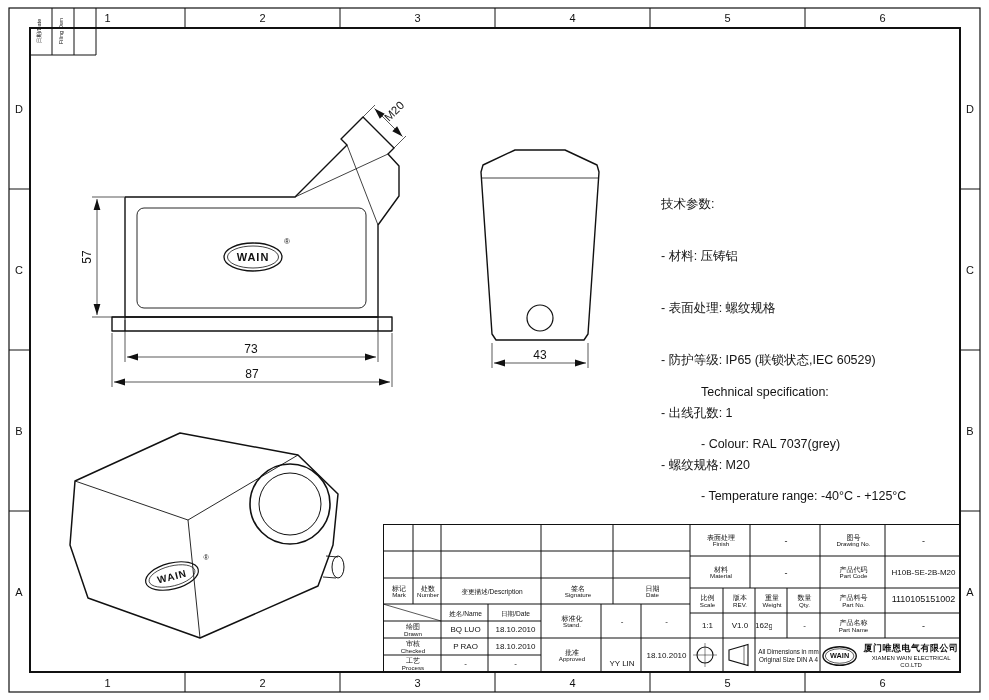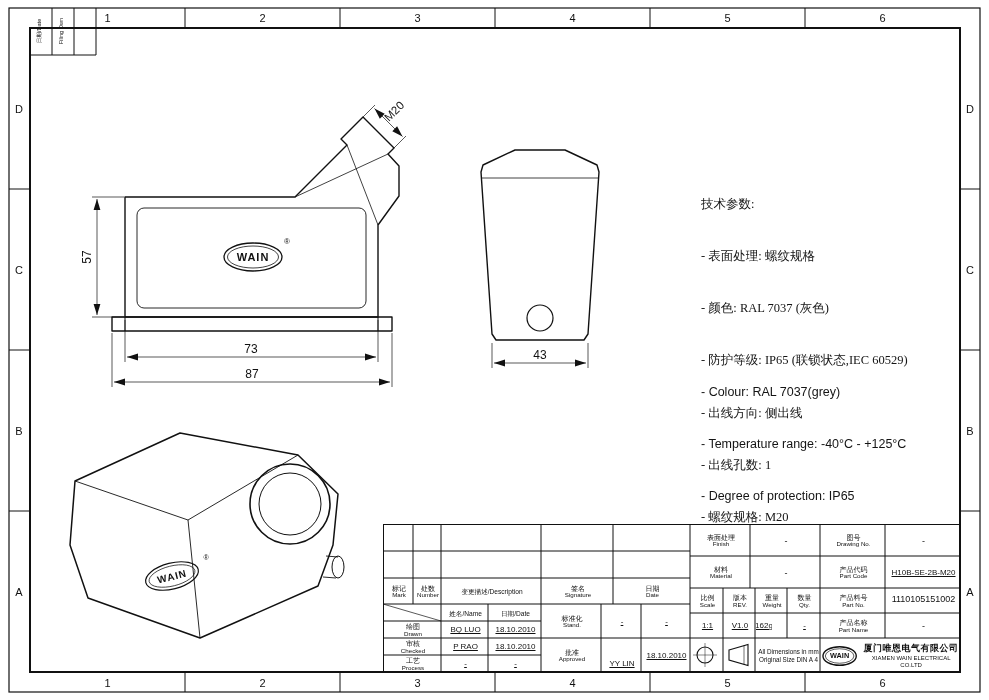--- a/index.html
+++ b/index.html
@@ -1,32 +1,32 @@
 <!DOCTYPE html>
 <html><head>
 <meta charset="utf-8">
 <style>
   *{margin:0;padding:0;box-sizing:border-box;}
   html,body{background:#ffffff;}
   body{font-family:"Liberation Sans","DejaVu Sans",sans-serif;color:#111;}
   .sheet{position:relative;width:989px;height:700px;background:#fff;overflow:hidden;}
   .layer{position:absolute;left:0;top:0;}
   .specs{position:absolute;white-space:pre;font-size:12.5px;line-height:17.4px;color:#141414;}
-  .specs-cn{left:701px;top:161px;font-family:Liberation Serif, serif;}
+  .specs-cn{left:661px;top:161px;}
   .specs-en{left:701px;top:349px;}
   .spec-indent{padding-left:12px;}
   .tblock{position:absolute;left:383px;top:524px;width:577px;height:148px;border:1.6px solid #111;background:#fff;}
   .tb-grid{position:absolute;left:-1px;top:-1px;}
   .tb{position:absolute;display:flex;flex-direction:column;align-items:center;justify-content:center;text-align:center;line-height:1.12;overflow:hidden;}
   .tb-row{flex-direction:row;gap:3px;}
   .cn{font-size:7px;}
   .en{font-size:6.2px;}
   .one{font-size:6.6px;}
   .val{font-size:9px;}
-  .val-s{font-size:8px;text-decoration:underline;}
+  .val-s{font-size:8px;}
   .note{font-size:6.3px;line-height:1.35;}
   .company-cn{font-size:9px;font-weight:bold;letter-spacing:0.5px;}
   .company-en{font-size:6px;margin-top:2px;}
 </style>
 </head>
 <body>
 
 <div class="sheet">
 
   <svg class="layer" width="989" height="700" viewBox="0 0 989 700">
@@ -120,29 +120,29 @@
         <ellipse cx="172" cy="576" rx="27" ry="13" stroke-width="1.2"></ellipse>
         <ellipse cx="172" cy="576" rx="23.5" ry="10" stroke-width="0.7"></ellipse>
         <text x="172" y="580" font-size="10" font-weight="bold" letter-spacing="1" text-anchor="middle" fill="#111" stroke="none">WAIN</text>
       </g>
       <text x="206" y="560" font-size="7" text-anchor="middle" fill="#111" stroke="none">®</text>
     </g>
   </svg>
 
   <div class="specs specs-cn">
     <div class="spec-line">技术参数:</div>
+    <div class="spec-line">- 材料: 压铸铝</div>
     <div class="spec-line">- 表面处理: 螺纹规格</div>
-    <div class="spec-line">- 颜色: RAL 7037 (灰色)</div>
     <div class="spec-line">- 防护等级: IP65 (联锁状态,IEC 60529)</div>
-    <div class="spec-line">- 出线方向: 侧出线</div>
     <div class="spec-line">- 出线孔数: 1</div>
     <div class="spec-line">- 螺纹规格: M20</div>
   </div>
 
   <div class="specs specs-en">
+    <div class="spec-line">Technical specification:</div>
     <div class="spec-line">- Colour: RAL 7037(grey)</div>
     <div class="spec-line">- Temperature range: -40°C - +125°C</div>
     <div class="spec-line">- Degree of protection: IP65</div>
     <div class="spec-line spec-indent">(acc.to IEC 60529 for coupled connector)</div>
     
     
     
   </div>
 
   <div class="tblock">

